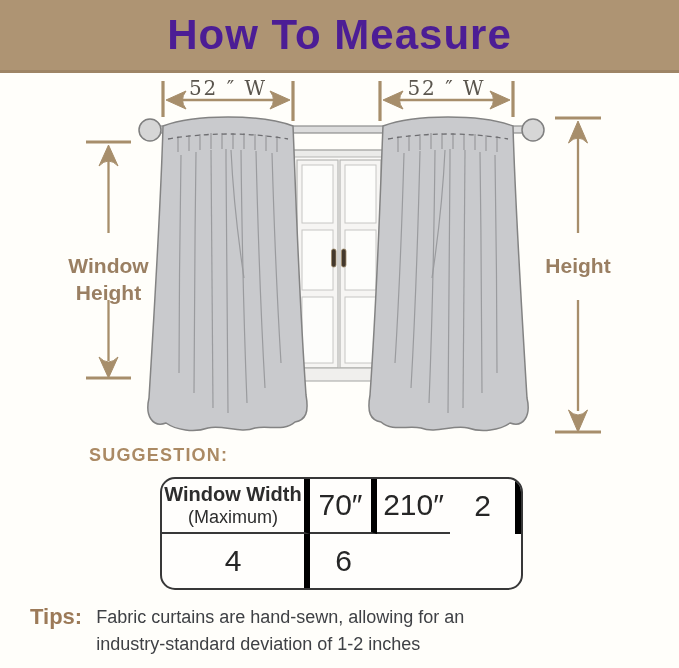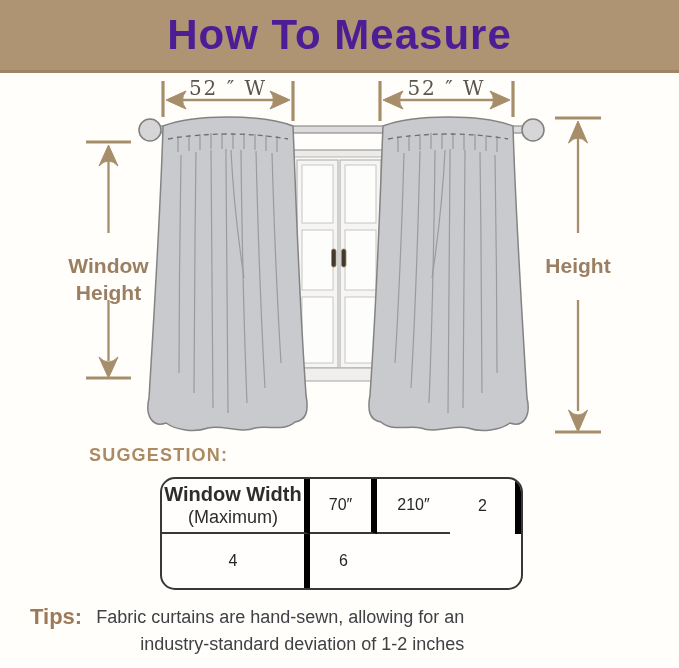--- a/index.html
+++ b/index.html
@@ -52,25 +52,25 @@
   }
   .tcell{
     border-right:6px solid #000000;border-bottom:2px solid #383838;
     display:flex;flex-direction:column;align-items:center;justify-content:center;
     color:#2a2a2a;
   }
   .tcell.last-col{border-right:none;}
   .tcell.last-row{border-bottom:none;}
   .cell-label{font-size:20px;font-weight:bold;color:#2d2d2d;}
   .cell-sub{font-size:18px;color:#2d2d2d;margin-top:1px;}
-  .cell-value{font-size:16px;color:#262626;}
+  .cell-value{font-size:30px;color:#262626;}
   
   .tips{
     position:absolute;left:30px;top:604px;width:630px;
-    display:flex;align-items:flex-start;text-align:right;
+    display:flex;align-items:flex-start;
   }
   .tips-label{
     font-size:22px;font-weight:bold;color:#9c7a58;
     margin-right:14px;white-space:nowrap;
   }
   .tips-text{font-size:18px;color:#3f4145;line-height:27px;}
 </style>
 </head>
 <body>
 

